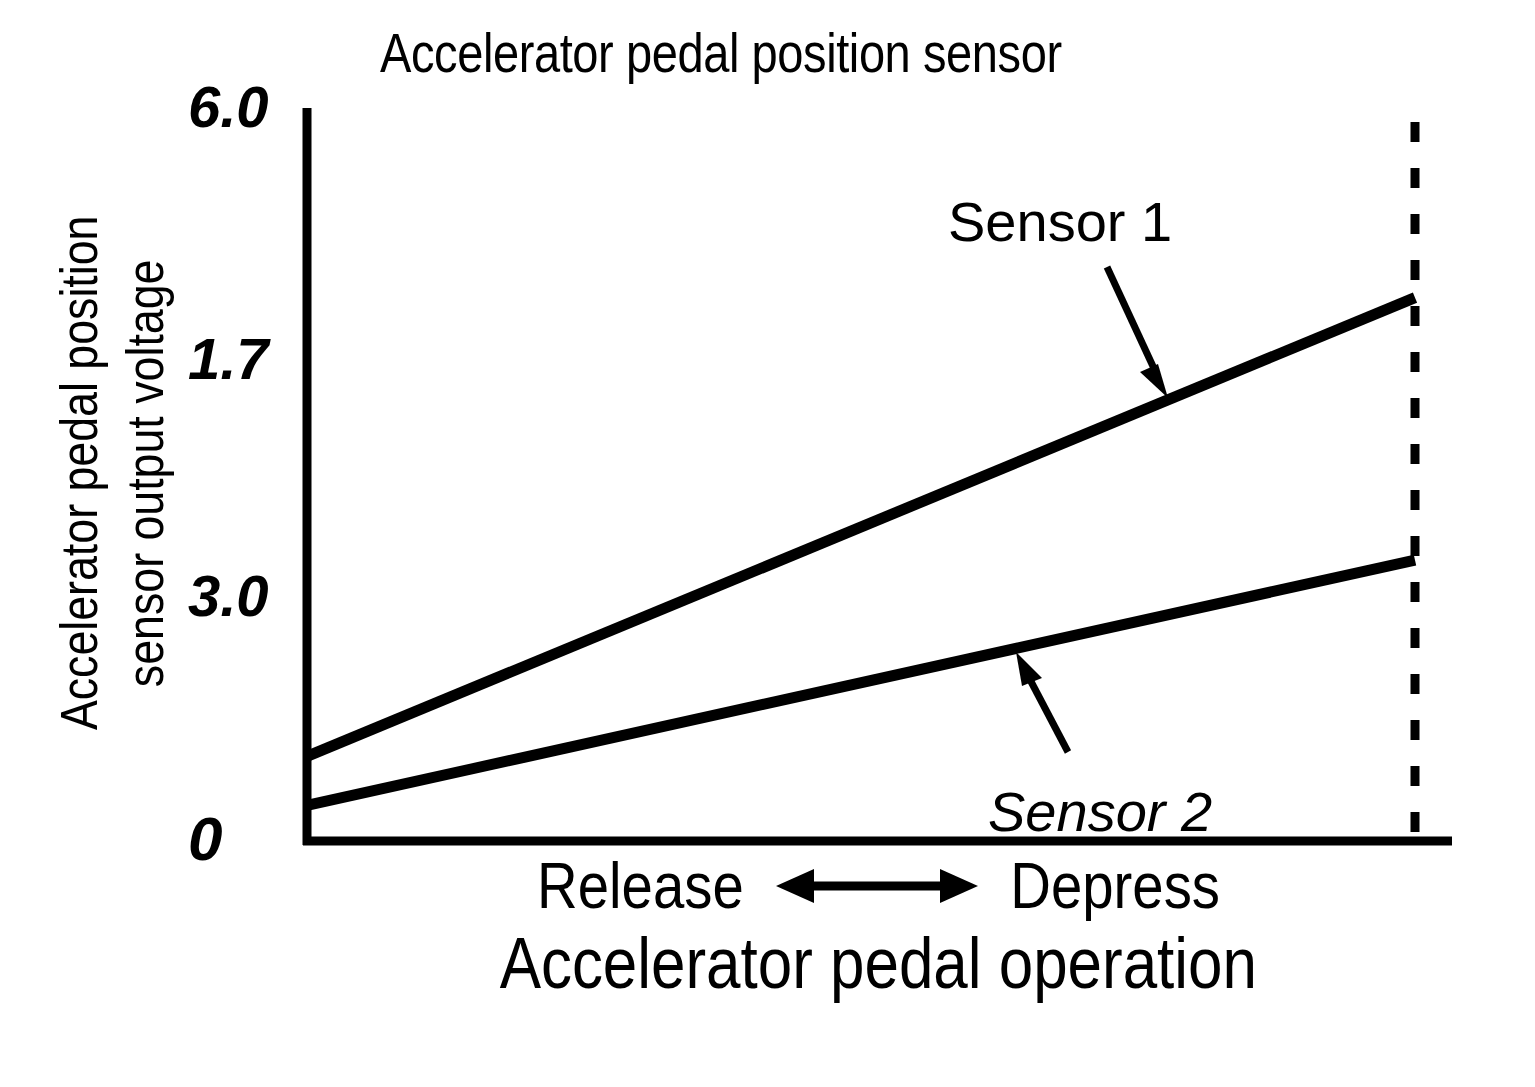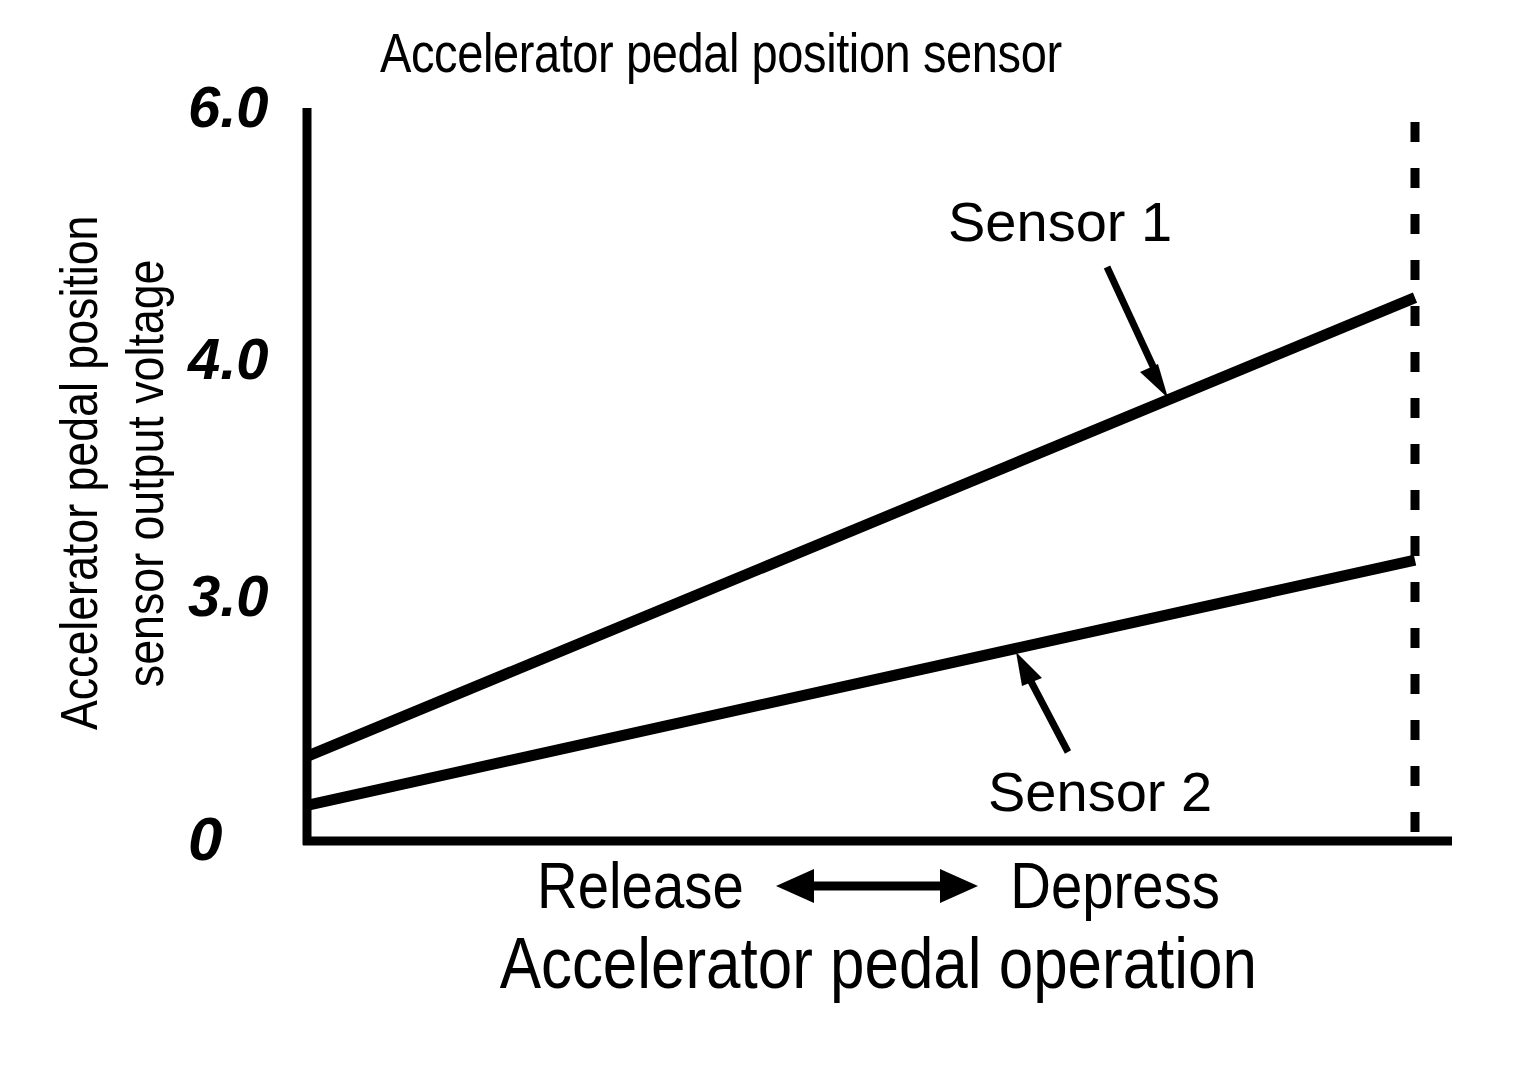--- a/index.html
+++ b/index.html
@@ -97,38 +97,38 @@
   }
   .xlabel span { display: inline-block; transform: scaleX(0.86); }
 
   .annot {
     position: absolute;
     font-size: 56px;
     line-height: 60px;
     white-space: nowrap;
   }
   #annot-sensor1 { left: 912px; top: 192px; margin-left: 36px; }
-  #annot-sensor2 { left: 988px; top: 762px; }
+  #annot-sensor2 { left: 988px; top: 782px; font-style: italic; }
 
   svg { display: block; }
 </style>
 </head>
 <body>
 
 <div id="figure">
 
   <div class="chart-title">Accelerator pedal position sensor</div>
 
   <div class="ylabel-wrap">
     <div class="ylabel-line">Accelerator pedal position</div>
     <div class="ylabel-line">sensor output voltage</div>
   </div>
 
   <div class="ytick" style="left:188px; top:78px; width:110px;">6.0</div>
-  <div class="ytick" style="left:188px; top:330px; width:110px;">4.0</div>
+  <div class="ytick" style="left:188px; top:330px; width:110px;">1.7</div>
   <div class="ytick" style="left:188px; top:567px; width:110px;">3.0</div>
   <div class="ytick ytick-0" style="left:188px; top:810px; width:110px;">0</div>
 
   <svg width="1535" height="1087" style="position:absolute; left:0; top:0;">
 
     <line x1="307" y1="108" x2="307" y2="845" stroke="#000000" stroke-width="9"></line>
 
     <line x1="303" y1="841" x2="1452" y2="841" stroke="#000000" stroke-width="9"></line>
 
     <line x1="1415" y1="122" x2="1415" y2="845" stroke="#000000" stroke-width="9" stroke-dasharray="20 26"></line>

